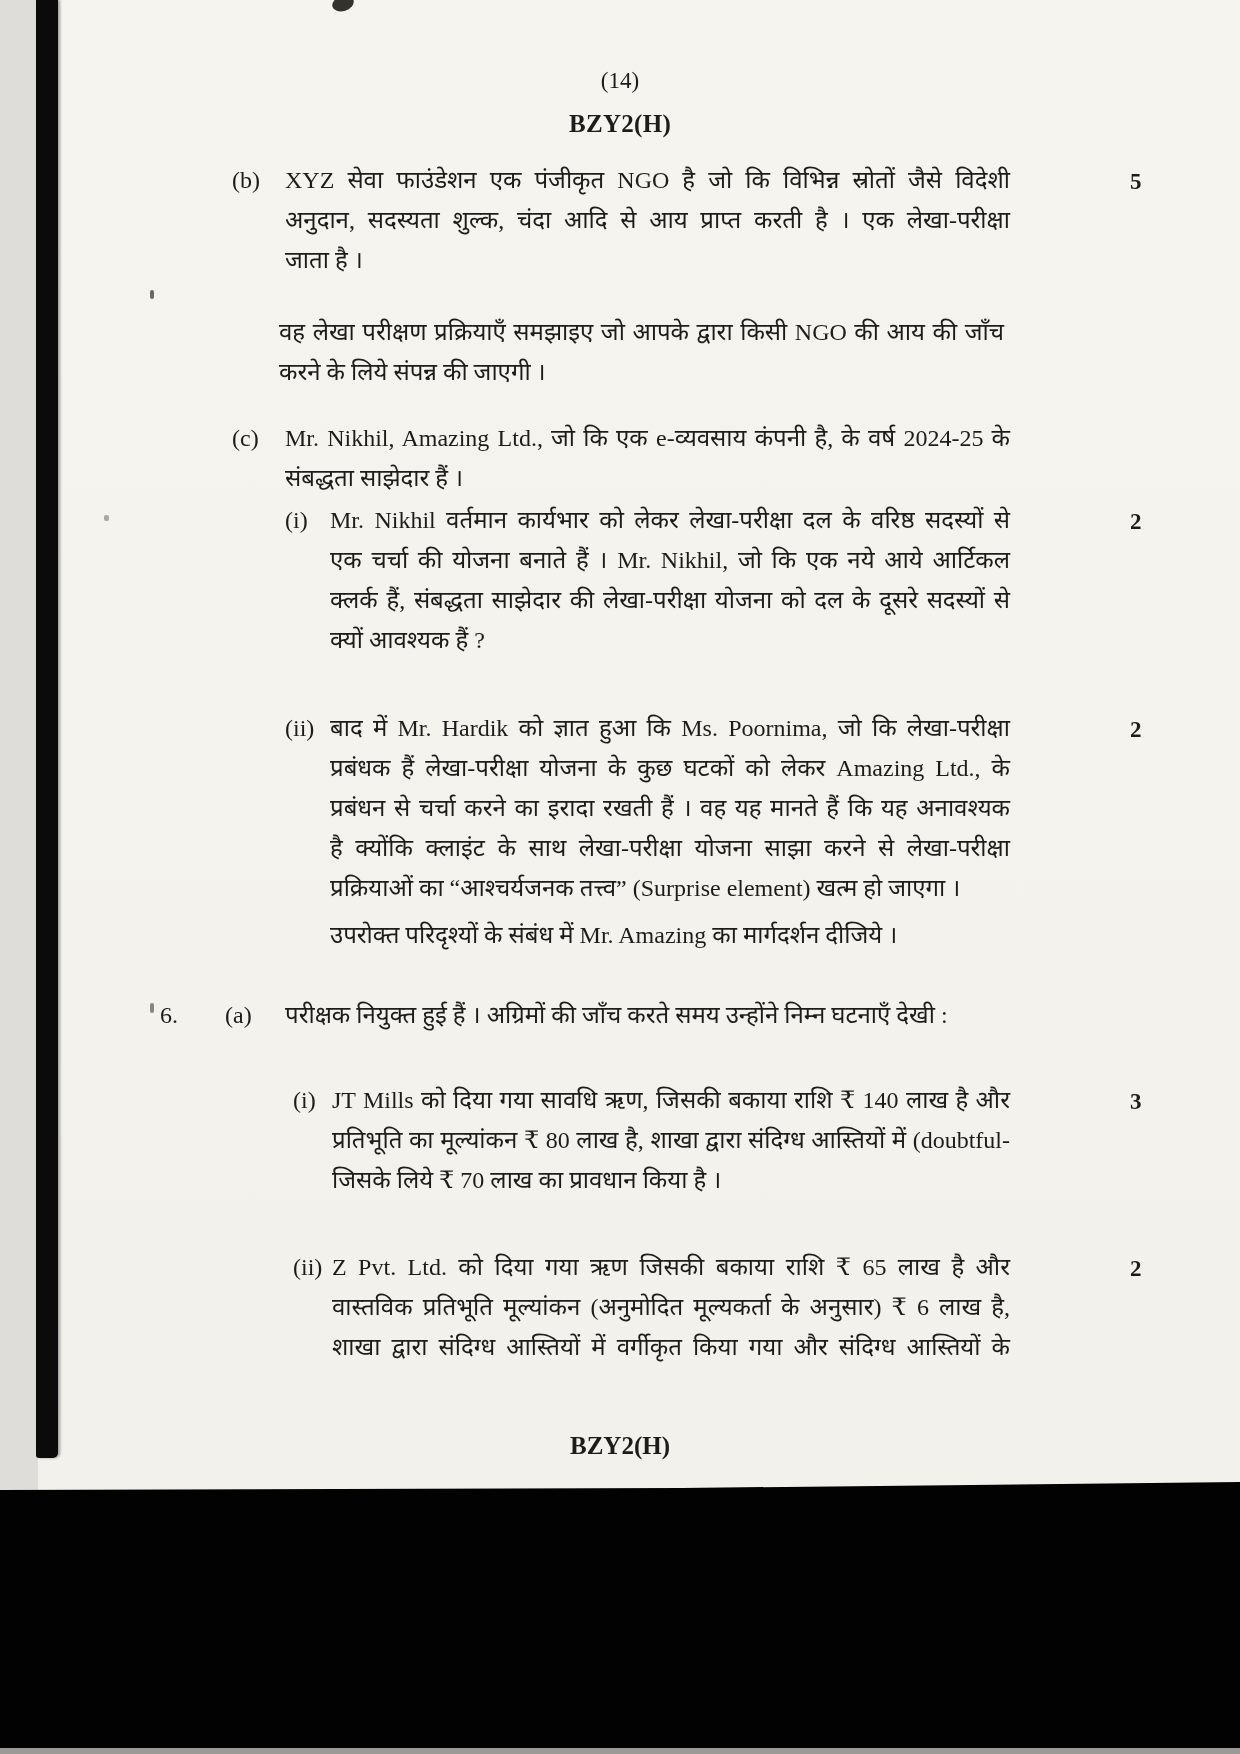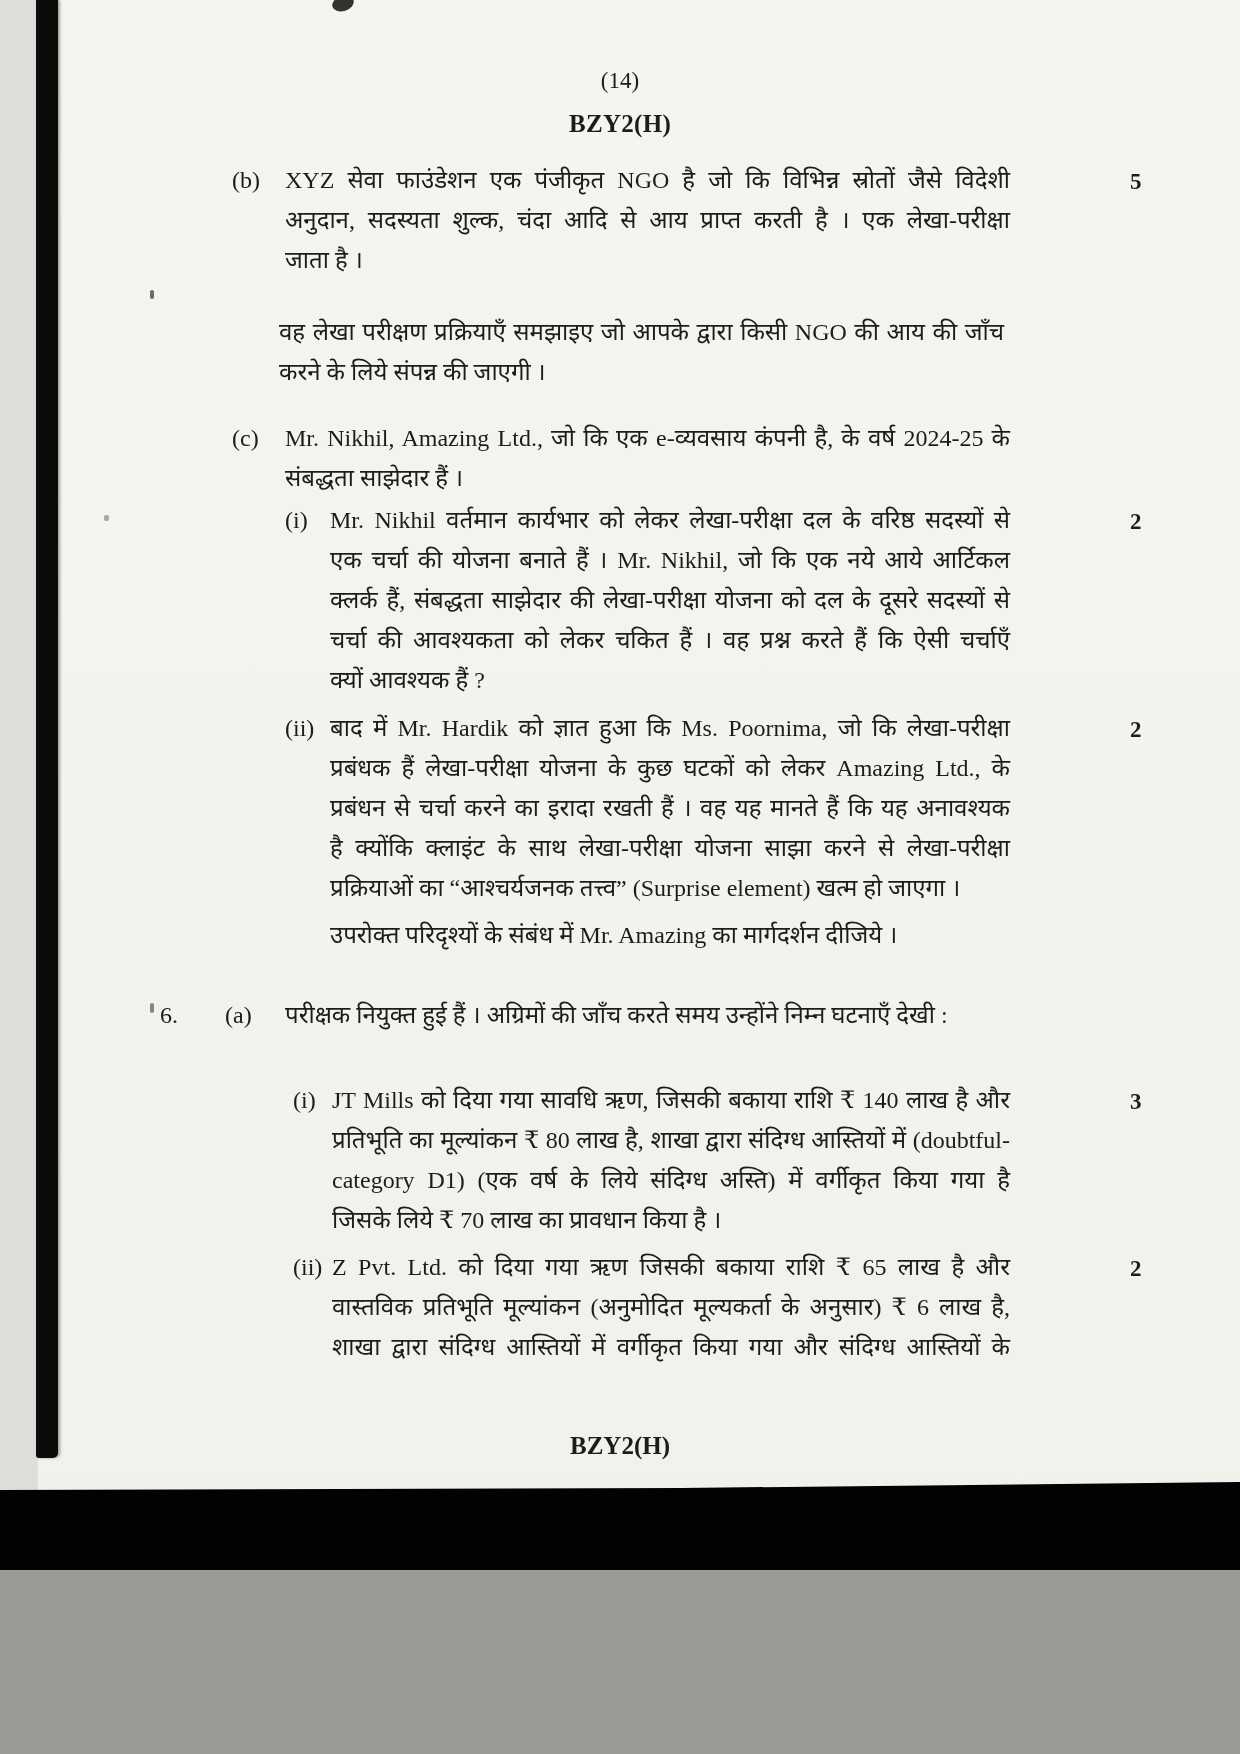--- a/index.html
+++ b/index.html
@@ -1,17 +1,17 @@
 <!DOCTYPE html>
 <html><head>
 <meta charset="utf-8">
 <style>
   html,body { margin:0; padding:0; background:#9a9996; }
   .page {
-    position:relative; width:1240px; height:1570px; overflow:hidden;
+    position:relative; width:1240px; height:1748px; overflow:hidden;
     background:linear-gradient(180deg,#f5f4ef 0%, #f3f2ed 60%, #f1f0ea 100%);
     font-family:"Liberation Serif","DejaVu Serif",serif;
     color:#1d1c1a;
   }
   
   .scanner-margin-left { position:absolute; left:0; top:0; width:38px; height:1492px; background:#deddda; }
   .binding-strip { position:absolute; left:36px; top:0; width:22px; height:1458px; background:#0b0b0b; border-radius:0 0 5px 3px; box-shadow:2px 0 3px rgba(0,0,0,.35); }
   .bottom-black { position:absolute; left:0; top:1481px; width:1240px; height:273px; background:#020202; clip-path:polygon(0 9px,55% 7px,100% 1px,100% 100%,0 100%); }
   .smudge { position:absolute; left:332px; top:-4px; width:22px; height:15px; background:#34322d; border-radius:50%; transform:rotate(-18deg); }
   .speck { position:absolute; background:#6b6a66; border-radius:2px; }
@@ -78,21 +78,20 @@
         <div class="jline jlast">संबद्धता साझेदार हैं ।</div>
       </div>
   </div>
 
   <div class="block" id="qci">
     <span class="qlabel">(i)</span>
     <div>
         <div class="jline">Mr. Nikhil वर्तमान कार्यभार को लेकर लेखा-परीक्षा दल के वरिष्ठ सदस्यों से</div>
         <div class="jline">एक चर्चा की योजना बनाते हैं । Mr. Nikhil, जो कि एक नये आये आर्टिकल</div>
         <div class="jline">क्लर्क हैं, संबद्धता साझेदार की लेखा-परीक्षा योजना को दल के दूसरे सदस्यों से</div>
-        <div class="jline">चर्चा की आवश्यकता को लेकर चकित हैं । वह प्रश्न करते हैं कि ऐसी चर्चाएँ</div>
         <div class="jline jlast">क्यों आवश्यक हैं ?</div>
       </div>
     <span class="marks">2</span>
   </div>
 
   <div class="block" id="qcii">
     <span class="qlabel">(ii)</span>
     <div>
         <div class="jline">बाद में Mr. Hardik को ज्ञात हुआ कि Ms. Poornima, जो कि लेखा-परीक्षा</div>
         <div class="jline">प्रबंधक हैं लेखा-परीक्षा योजना के कुछ घटकों को लेकर Amazing Ltd., के</div>
@@ -113,21 +112,20 @@
     <div>
         <div class="jline jlast">परीक्षक नियुक्त हुई हैं । अग्रिमों की जाँच करते समय उन्होंने निम्न घटनाएँ देखी :</div>
       </div>
   </div>
 
   <div class="block" id="q6i">
     <span class="qlabel">(i)</span>
     <div>
         <div class="jline">JT Mills को दिया गया सावधि ऋण, जिसकी बकाया राशि ₹ 140 लाख है और</div>
         <div class="jline">प्रतिभूति का मूल्यांकन ₹ 80 लाख है, शाखा द्वारा संदिग्ध आस्तियों में (doubtful-</div>
-        <div class="jline">category D1) (एक वर्ष के लिये संदिग्ध अस्ति) में वर्गीकृत किया गया है</div>
         <div class="jline jlast">जिसके लिये ₹ 70 लाख का प्रावधान किया है ।</div>
       </div>
     <span class="marks">3</span>
   </div>
 
   <div class="block" id="q6ii">
     <span class="qlabel">(ii)</span>
     <div>
         <div class="jline">Z Pvt. Ltd. को दिया गया ऋण जिसकी बकाया राशि ₹ 65 लाख है और</div>
         <div class="jline">वास्तविक प्रतिभूति मूल्यांकन (अनुमोदित मूल्यकर्ता के अनुसार) ₹ 6 लाख है,</div>

